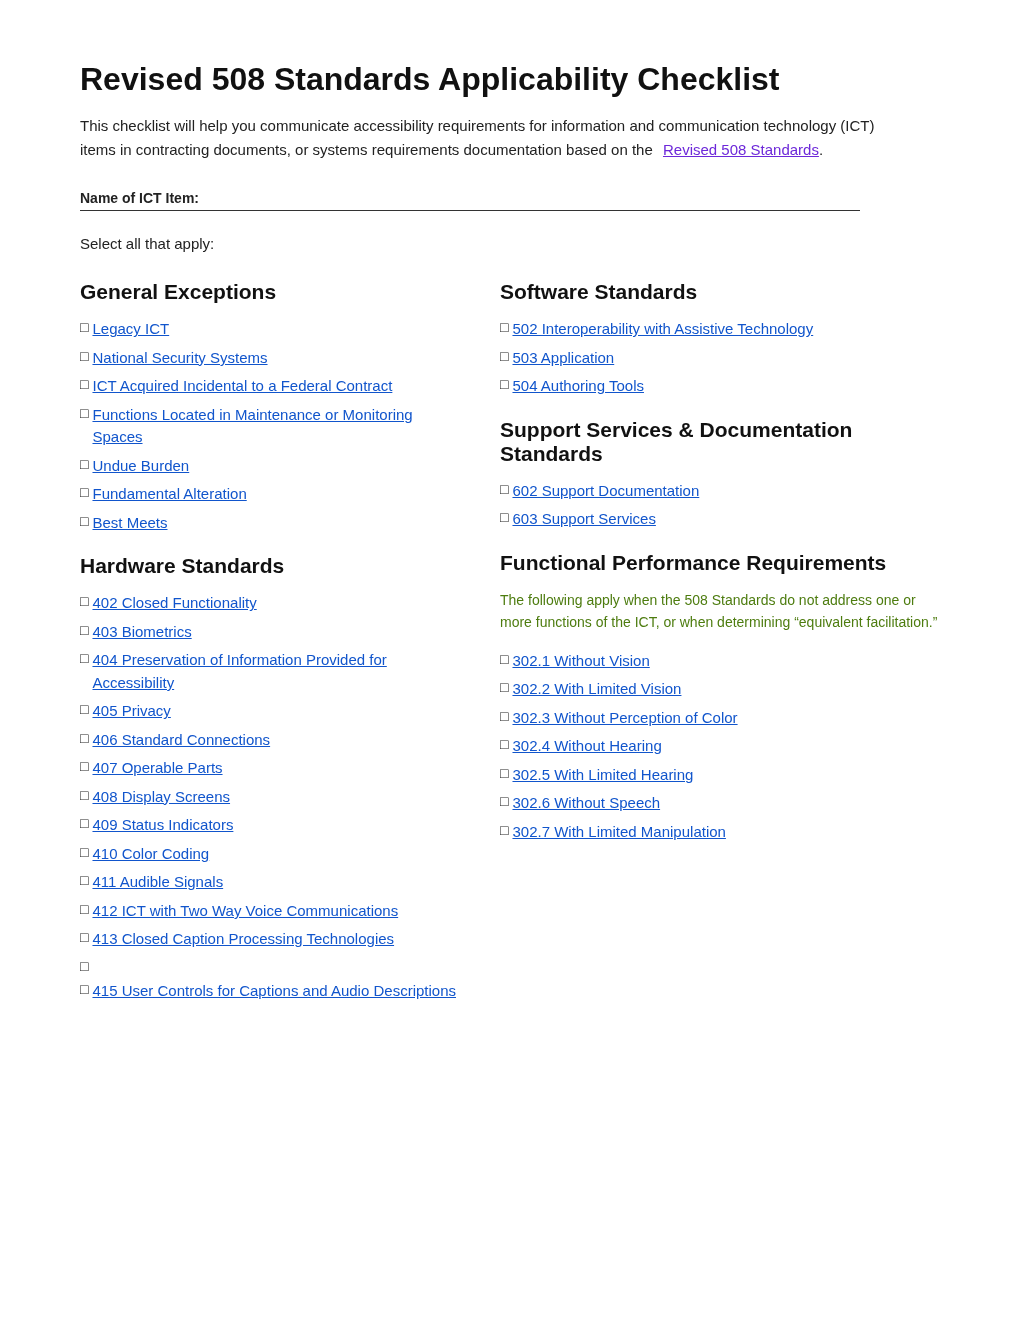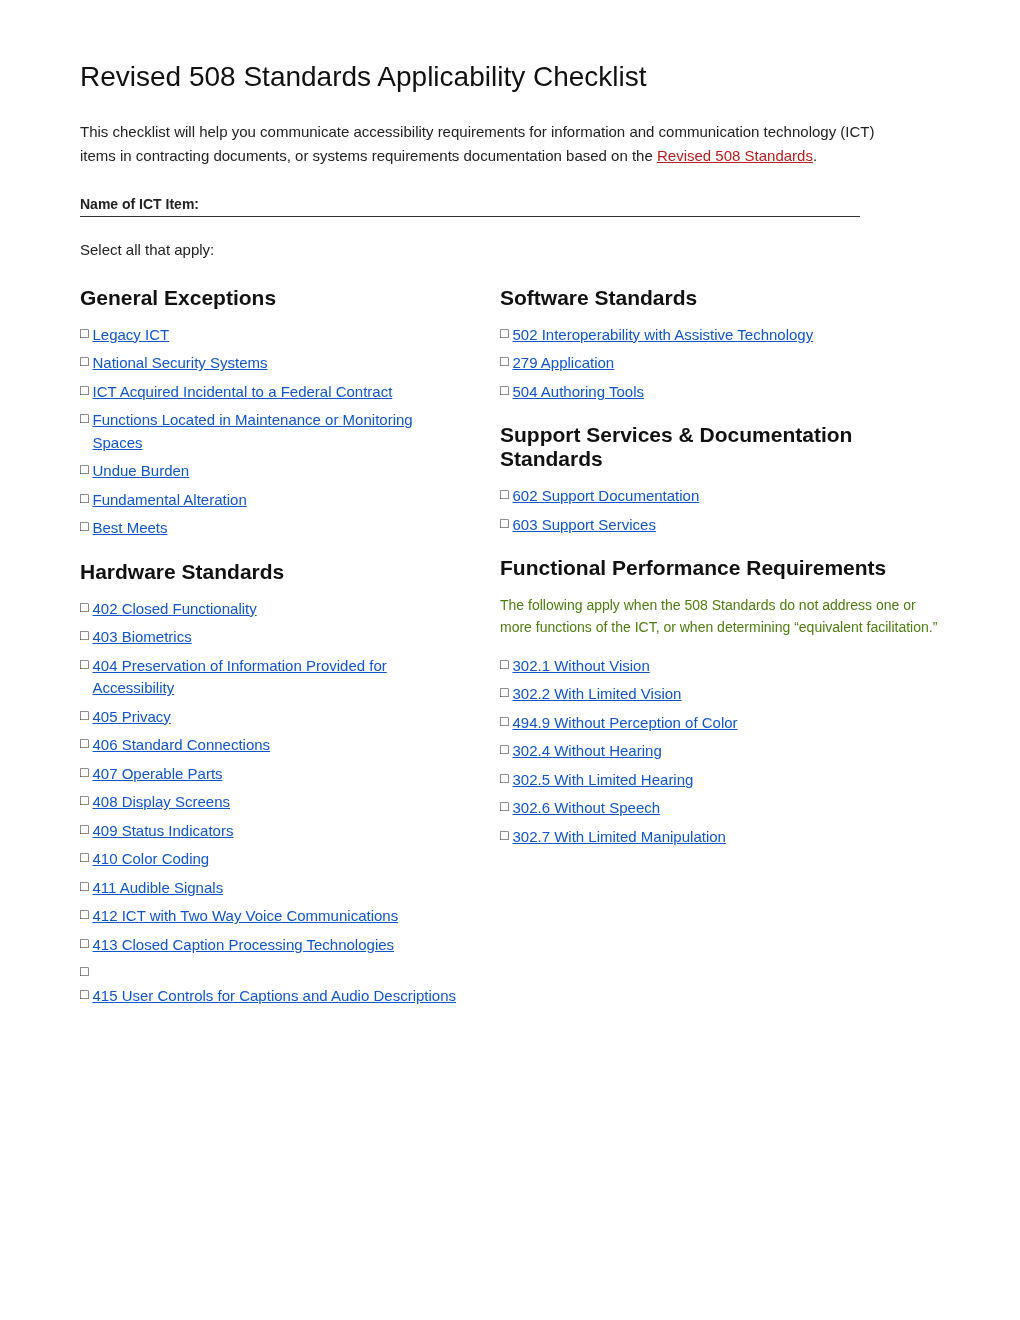--- a/index.html
+++ b/index.html
@@ -12,37 +12,38 @@
       background: #fff;
       font-family: Arial, sans-serif;
       font-size: 15px;
       color: #222;
       width: 1020px;
       min-height: 1320px;
       padding: 60px 80px;
     }
 
     h1 {
-      font-size: 28px;
-      font-weight: 400;
+      font-size: 32px;
+      font-weight: 700;
       color: #111;
-      margin-bottom: 26px;
+      margin-bottom: 16px;
       line-height: 1.2;
     }
 
     .intro {
       font-size: 15px;
       line-height: 1.6;
       margin-bottom: 28px;
       max-width: 800px;
     }
 
     .intro a {
-      color: #b91c1c;
+      color: #6d28d9;
       text-decoration: underline;
+      margin-left: 6px;
     }
 
     .ict-label {
       font-size: 14px;
       font-weight: 700;
       margin-bottom: 4px;
     }
 
     .ict-line {
       border: none;
@@ -234,21 +235,21 @@
 
     <div class="subsection">
       <h2 class="section-title">Software Standards</h2>
       <div id="software-standards-list">
           <div class="checklist-item">
             <span class="checkbox-sym">□</span>
             <a href="#">502 Interoperability with Assistive Technology</a>
           </div>
           <div class="checklist-item">
             <span class="checkbox-sym">□</span>
-            <a href="#">279 Application</a>
+            <a href="#">503 Application</a>
           </div>
           <div class="checklist-item">
             <span class="checkbox-sym">□</span>
             <a href="#">504 Authoring Tools</a>
           </div>
         </div>
     </div>
 
     <div class="subsection">
       <h2 class="section-title centered">Support Services &amp; Documentation Standards</h2>
@@ -271,21 +272,21 @@
           <div class="checklist-item">
             <span class="checkbox-sym">□</span>
             <a href="#">302.1 Without Vision</a>
           </div>
           <div class="checklist-item">
             <span class="checkbox-sym">□</span>
             <a href="#">302.2 With Limited Vision</a>
           </div>
           <div class="checklist-item">
             <span class="checkbox-sym">□</span>
-            <a href="#">494.9 Without Perception of Color</a>
+            <a href="#">302.3 Without Perception of Color</a>
           </div>
           <div class="checklist-item">
             <span class="checkbox-sym">□</span>
             <a href="#">302.4 Without Hearing</a>
           </div>
           <div class="checklist-item">
             <span class="checkbox-sym">□</span>
             <a href="#">302.5 With Limited Hearing</a>
           </div>
           <div class="checklist-item">

